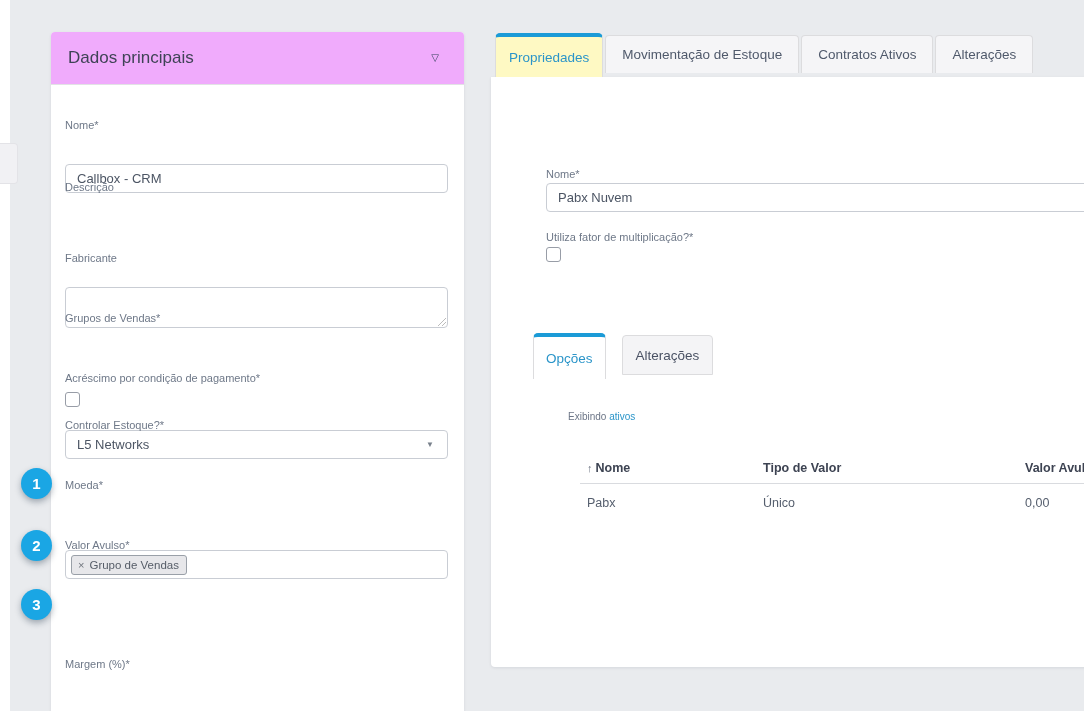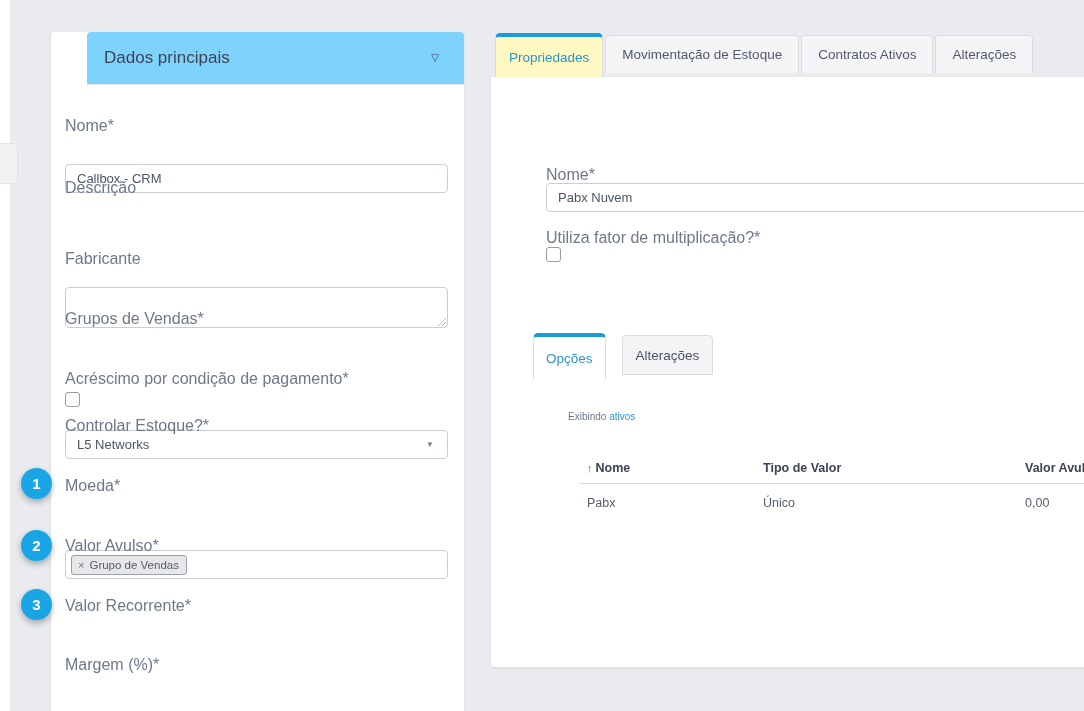--- a/index.html
+++ b/index.html
@@ -18,35 +18,35 @@
     border-radius:0 4px 4px 0;
   }
 
   
   .card {
     position:absolute; left:51px; top:32px; width:413px; height:679px;
     background:#ffffff; border-radius:4px 4px 0 0;
     box-shadow:0 1px 3px rgba(40,50,70,.10);
   }
   .card-header {
-    position:relative; height:53px; background:#7dd3fc;
-    border-bottom:1px solid #e2e2e5; border-radius:4px 4px 0 0;margin-left:36px;
+    position:relative; height:53px; background:#f0abfc;
+    border-bottom:1px solid #e2e2e5; border-radius:4px 4px 0 0;
   }
   .card-title {
     position:absolute; left:17px; top:16px; font-size:17px; color:#3f4356;
   }
   .card-collapse {
     position:absolute; right:22px; top:19px; width:14px; height:14px;
     font-size:10px; color:#35425c; line-height:14px; text-align:center; cursor:pointer;
   }
   .card-body { position:relative; height:626px; }
 
   .fgroup { position:absolute; left:14px; width:383px; }
   .flabel {
-    display:block; font-size:16px; color:#6e7888; line-height:15px; margin-bottom:0;
+    display:block; font-size:11px; color:#6e7888; line-height:15px; margin-bottom:0;
     white-space:nowrap;
   }
   .control {
     position:absolute; left:0; width:383px; height:29px;
     border:1px solid #c9cdd4; border-radius:4px; background:#fff;
     font-size:13px; color:#4c5564; padding:0 11px; line-height:27px;
     font-family:"Liberation Sans", sans-serif;
   }
   input.control { outline:none; }
   .selectbox { cursor:pointer; }
@@ -191,24 +191,20 @@
       <div class="fgroup" style="top:333px;">
         <label class="flabel">Controlar Estoque?*</label>
 
       </div>
 
       <div class="fgroup" style="top:453px;">
         <label class="flabel">Valor Avulso*</label>
 
       </div>
 
-      <div class="fgroup" style="top:513px;">
-        <label class="flabel">Valor Recorrente*</label>
-
-      </div>
 
       <div class="fgroup" style="top:572px;">
         <label class="flabel">Margem (%)*</label>
 
       </div>
 
     </div>
   </div>
 
   <div class="badge" style="top:468px;">1</div>

